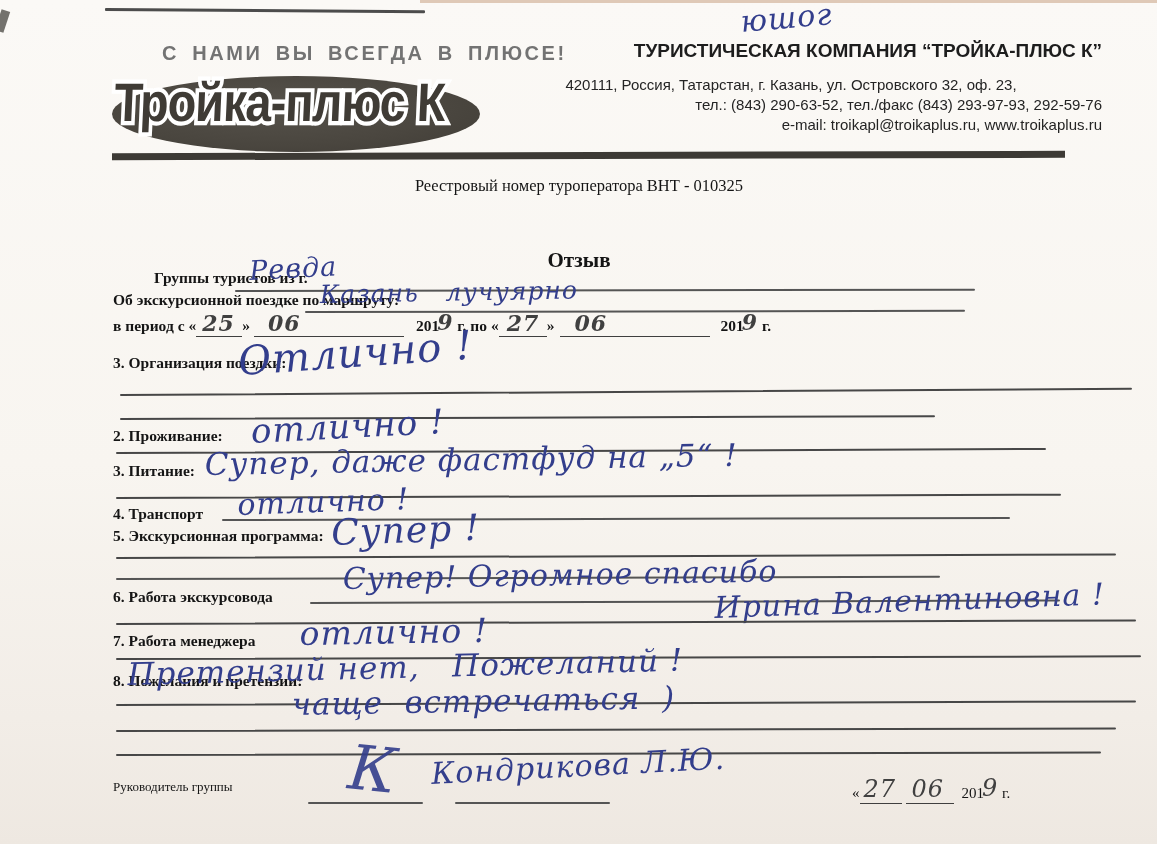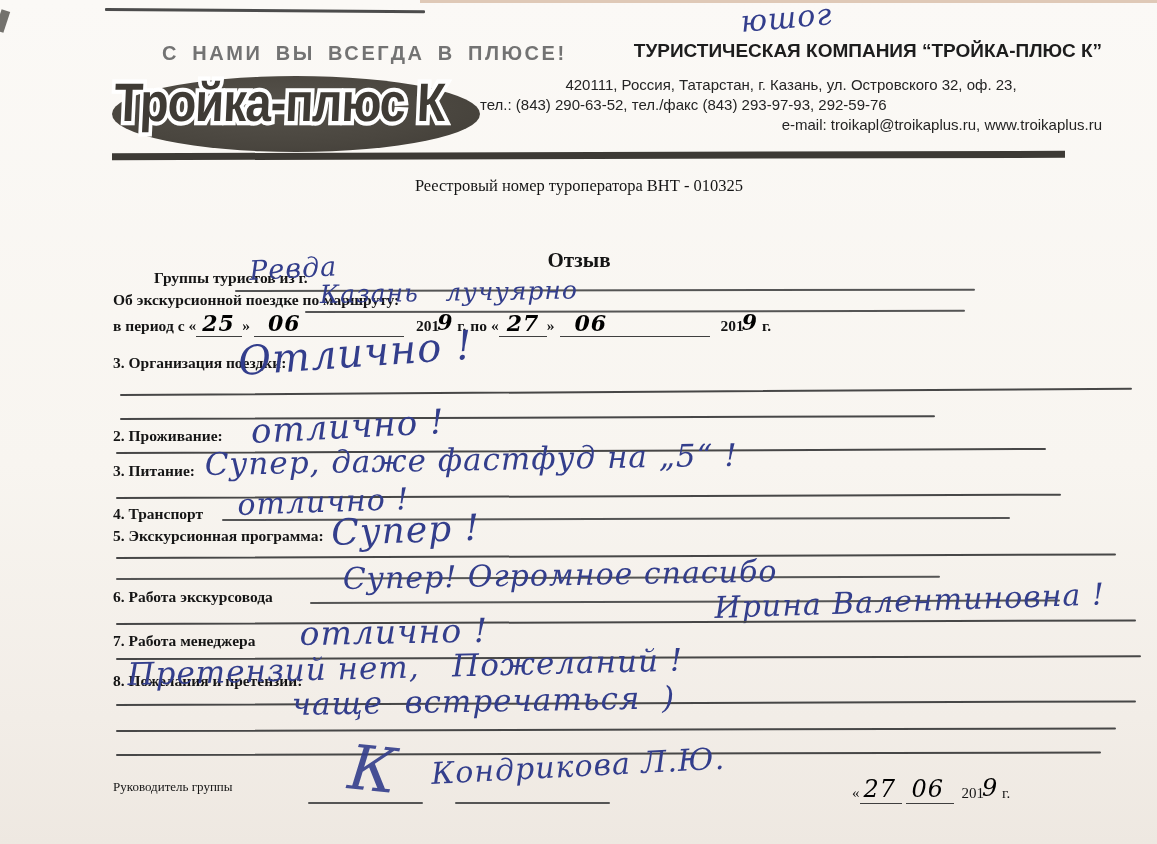--- a/index.html
+++ b/index.html
@@ -35,41 +35,41 @@
     position:absolute;left:116px;top:64px;width:390px;
     font-family:"Liberation Sans",sans-serif;font-weight:bold;
     font-size:46px;line-height:64px;letter-spacing:-1px;
     transform:scale(1.02,1.18) skewX(-3deg);transform-origin:left top;
     white-space:nowrap;
   }
   .logo-back{color:#fff;-webkit-text-stroke:7px #ffffff;}
   .logo-front{color:#3f3b35;}
   .period-row,.date-row{display:flex;align-items:flex-end;}
   .hwu{border-bottom:1.8px solid #3f3f3f;display:inline-block;}
-  .hw-inline{font-family:"DejaVu Serif",serif;font-style:italic;color:#000000;letter-spacing:1px;}
+  .hw-inline{font-family:"DejaVu Serif",serif;font-style:italic;color:#404040;letter-spacing:1px;}
 </style>
 </head>
 <body>
 
 <div class="abs" style="left:420px;top:0;width:737px;height:3px;background:#c9a284;opacity:.55;"></div>
 <div class="rule" style="left:105px;top:8px;width:320px;height:2.5px;background:#4c4c4c;transform:rotate(0.4deg);"></div>
 <div class="abs" style="left:-2px;top:10px;width:9px;height:22px;background:#74726d;transform:rotate(18deg);"></div>
 
 <div class="abs sans b" style="left:138px;top:42px;font-size:20px;letter-spacing:2.6px;word-spacing:5px;color:#737373;margin-left:24px;">С НАМИ ВЫ ВСЕГДА В ПЛЮСЕ!</div>
 
 <div class="logo-ellipse"></div>
 <div class="logo-text logo-back">Тройка-плюс К</div>
 <div class="logo-text logo-front">Тройка-плюс К</div>
 
 <div class="abs hw" style="left:742px;top:4px;font-size:30px;transform:rotate(-5deg);">юшог</div>
 
 <div class="abs sans b" style="left:480px;top:40px;width:622px;text-align:right;font-size:19px;color:#1d1d1d;">ТУРИСТИЧЕСКАЯ КОМПАНИЯ “ТРОЙКА-ПЛЮС К”</div>
 
 <div class="abs sans" style="left:480px;top:76px;width:622px;text-align:center;font-size:15px;">420111, Россия, Татарстан, г. Казань, ул. Островского 32, оф. 23,</div>
-<div class="abs sans" style="left:480px;top:96px;width:622px;text-align:left;font-size:15px;">тел.: (843) 290-63-52, тел./факс (843) 293-97-93, 292-59-76</div>
+<div class="abs sans" style="left:480px;top:96px;width:622px;text-align:right;font-size:15px;">тел.: (843) 290-63-52, тел./факс (843) 293-97-93, 292-59-76</div>
 <div class="abs sans" style="left:480px;top:116px;width:622px;text-align:right;font-size:15px;">e-mail: troikapl@troikaplus.ru, www.troikaplus.ru</div>
 
 <div class="abs" style="left:112px;top:152px;width:953px;height:7px;background:#3d3a35;transform:rotate(-0.15deg);"></div>
 
 <div class="abs serif" style="left:289px;top:176px;width:580px;text-align:center;font-size:16.5px;">Реестровый номер туроператора ВНТ - 010325</div>
 
 <div class="abs serif b" style="left:289px;top:248px;width:580px;text-align:center;font-size:21px;">Отзыв</div>
 
 <div class="abs serif b" style="left:120px;top:269px;font-size:15.5px;margin-left:34px;">Группы туристов из г.</div>
 <div class="rule thin" style="left:235px;top:290px;width:740px;transform:rotate(-0.1deg);"></div>

